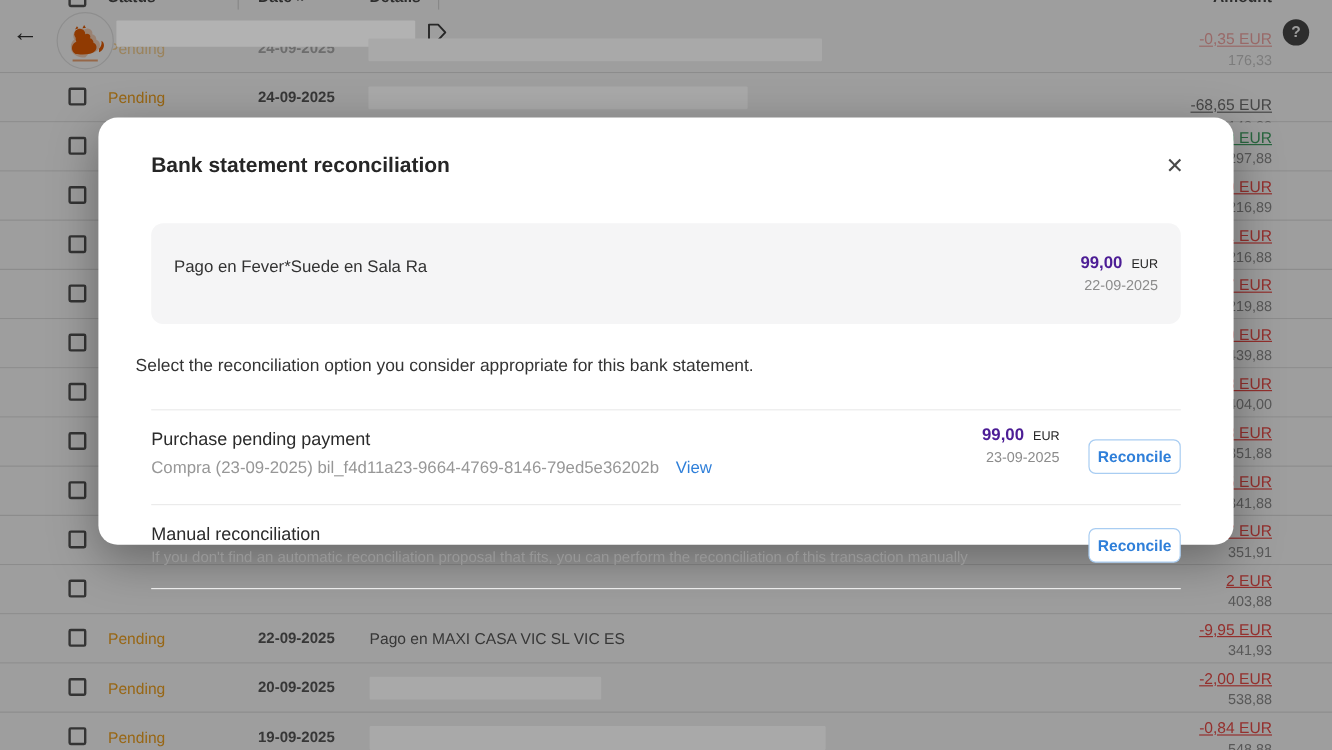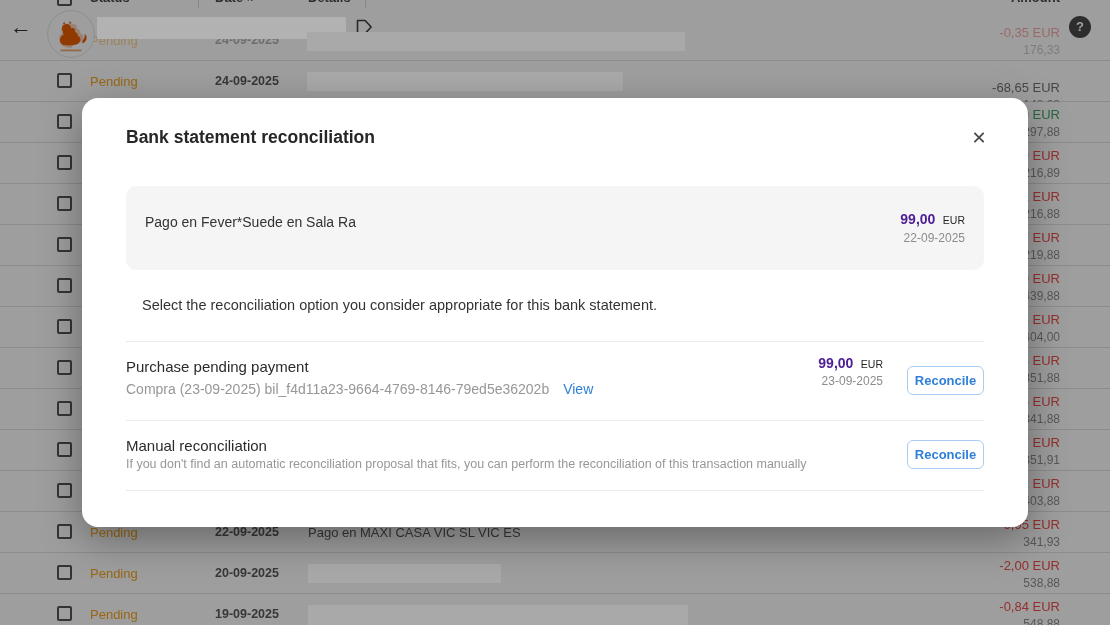--- a/index.html
+++ b/index.html
@@ -20,21 +20,21 @@
         border-radius:2px; background:transparent; }
 
   .rows { position:absolute; left:0; top:20px; width:1110px; }
   .row { position:relative; width:1110px; height:41px; border-bottom:1px solid #e2e2e2; background:#fff; }
   .row .cb { top:12px; }
   .cell { position:absolute; top:13px; font-size:13px; white-space:nowrap; }
   .st { left:90px; color:var(--pending); }
   .dt { left:215px; color:#5a5a5a; font-weight:700; font-size:12.5px; }
   .de { left:308px; color:#5a5a5a; }
   .amt { position:absolute; right:50px; top:0; text-align:right; }
-  .a1 { display:block; margin-top:6px; font-size:13px; line-height:14px; }
+  .a1 { display:block; margin-top:6px; font-size:13px; line-height:14px;text-decoration:underline; }
   .a2 { display:block; margin-top:3px; font-size:12px; line-height:14px; color:#8f8f8f; }
 
   
   .navbar { position:absolute; left:0; top:14px; width:1110px; height:41px;
             background:rgba(255,255,255,0.52); }
   .back { position:absolute; left:10px; top:16px; font-size:22px; color:#333; line-height:22px;
           background:none; border:none; cursor:pointer; font-family:inherit; }
   .logo { position:absolute; left:46px; top:9px; width:50px; height:50px; }
   .tagicon { position:absolute; left:356px; top:19px; }
   .help { position:absolute; left:1069px; top:16px; width:22px; height:22px; border-radius:50%;
@@ -46,34 +46,34 @@
 
   
   .redact { position:absolute; z-index:20; background:#a9a9a9; border-radius:1px; }
   .rd-title { left:97px;  top:17px;  width:249px; height:22px; background:#b2b2b2; }
   .rd-r1    { left:307px; top:32px;  width:378px; height:19px; }
   .rd-r2    { left:307px; top:72px;  width:316px; height:19px; }
   .rd-r14   { left:308px; top:564px; width:193px; height:19px; }
   .rd-r15   { left:308px; top:605px; width:380px; height:20px; }
 
   
-  .modal { position:absolute; left:82px; top:98px; width:946px; height:429px; background:#fff;
+  .modal { position:absolute; left:82px; top:98px; width:946px; height:356px; background:#fff;
            border-radius:16px; box-shadow:0 12px 40px rgba(0,0,0,0.35); z-index:30; }
   .m-title { position:absolute; left:44px; top:29px; font-size:17.5px; font-weight:700; color:#262626; }
   .m-close { position:absolute; left:883px; top:26px; width:28px; height:28px; background:none;
              border:none; font-size:18px; color:#4a4a4a; cursor:pointer; line-height:28px;
              text-align:center; font-family:inherit; }
   .m-card { position:absolute; left:44px; top:88px; width:858px; height:84px; background:#f5f5f6;
             border-radius:10px; }
   .m-card-desc { position:absolute; left:19px; top:28px; font-size:14px; color:#333; }
   .m-amt-line { position:absolute; right:19px; top:24px; text-align:right; white-space:nowrap; }
   .amt-big { font-size:14px; font-weight:700; color:#4c1d95; }
   .amt-cur { font-size:10.5px; color:#262626; margin-left:3px; }
   .m-card-date { position:absolute; right:19px; top:45px; font-size:12px; color:#8c8c8c; }
-  .m-instr { position:absolute; left:60px; top:199px; font-size:14.5px; color:#333; }
+  .m-instr { position:absolute; left:31px; top:199px; font-size:14.5px; color:#333; }
   .m-div { position:absolute; left:44px; width:858px; height:1px; background:#ebebeb; }
   .d1 { top:243px; } .d2 { top:322px; } .d3 { top:392px; }
   .opt-title { position:absolute; left:44px; font-size:15px; color:#2b2b2b; }
   .opt-sub { position:absolute; left:44px; font-size:14px; color:#979797; white-space:nowrap; }
   .o1-title { top:260px; } .o1-sub { top:283px; }
   .o2-title { top:339px; } .o2-sub { top:359px; font-size:12.5px; }
   .view-link { color:var(--accent); font-weight:500; margin-left:14px; text-decoration:none; cursor:pointer; }
   .o1-amt { position:absolute; right:145px; top:256px; text-align:right; white-space:nowrap; }
   .o1-date { position:absolute; right:145px; top:276px; font-size:12px; color:#8c8c8c; }
   .rec-btn { position:absolute; right:44px; width:77px; height:29px; background:#fff;

